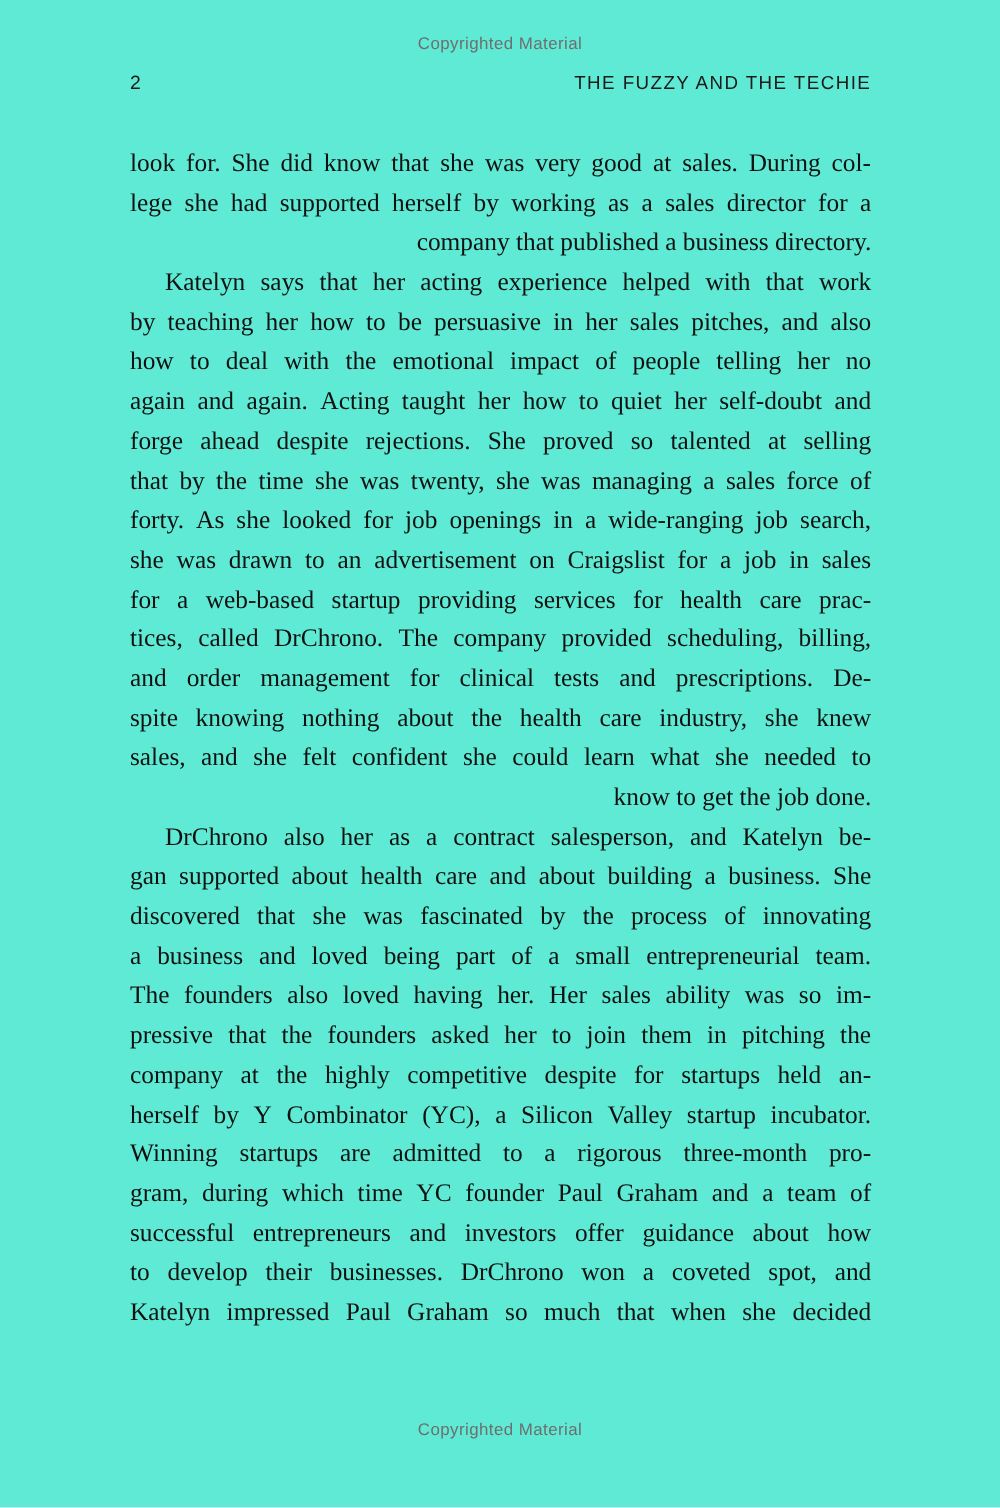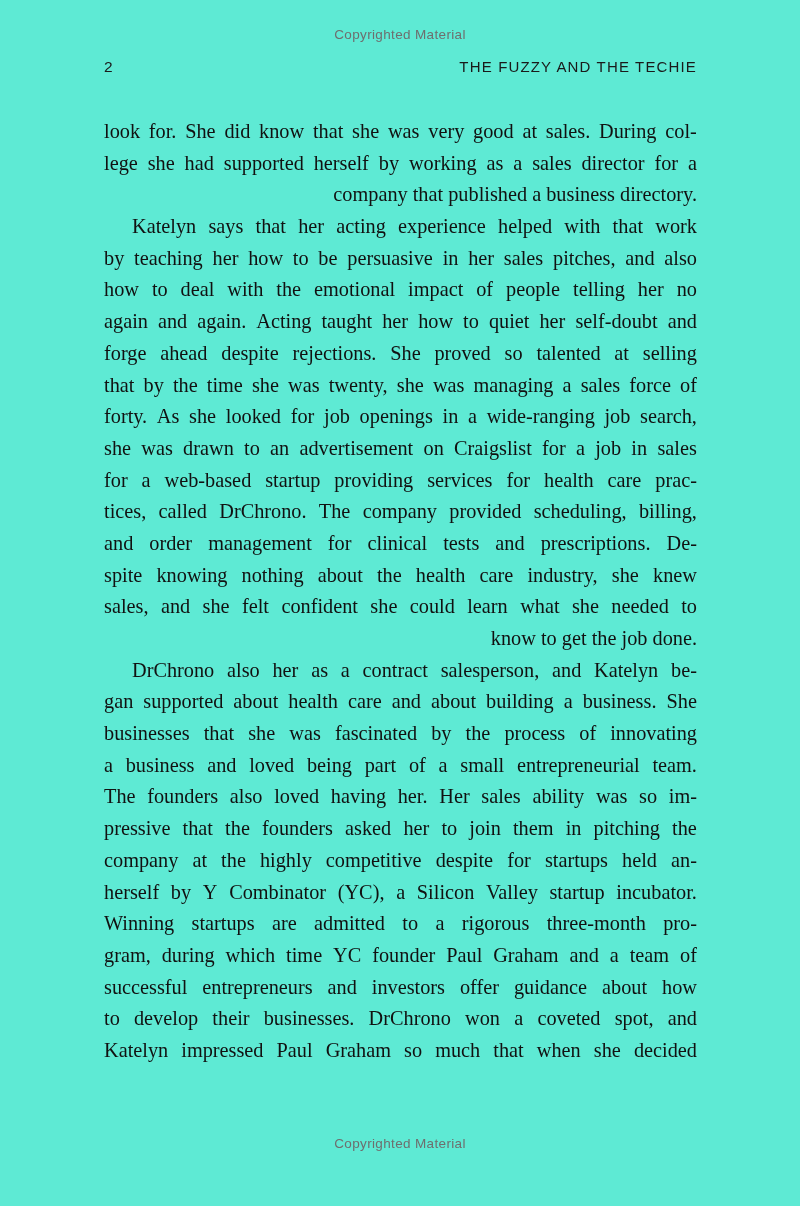--- a/index.html
+++ b/index.html
@@ -348,21 +348,21 @@
           <span class="w">health</span>
           <span class="w">care</span>
           <span class="w">and</span>
           <span class="w">about</span>
           <span class="w">building</span>
           <span class="w">a</span>
           <span class="w">business.</span>
           <span class="w">She</span>
         </div>
         <div class="line justify">
-          <span class="w">businesses</span>
+          <span class="w">discovered</span>
           <span class="w">that</span>
           <span class="w">she</span>
           <span class="w">was</span>
           <span class="w">fascinated</span>
           <span class="w">by</span>
           <span class="w">the</span>
           <span class="w">process</span>
           <span class="w">of</span>
           <span class="w">innovating</span>
         </div>

